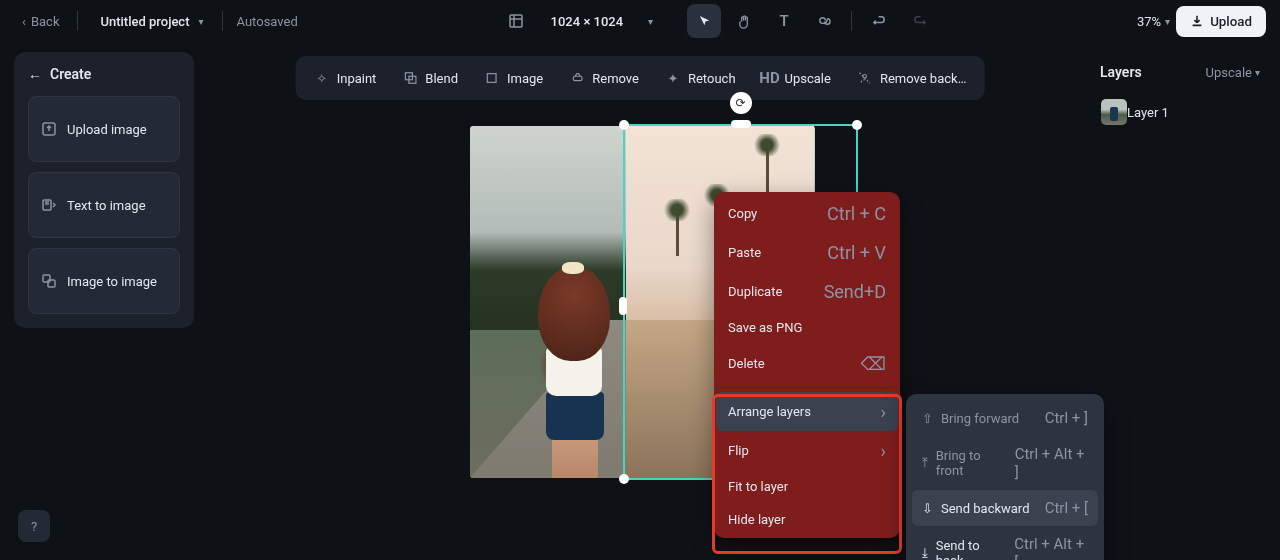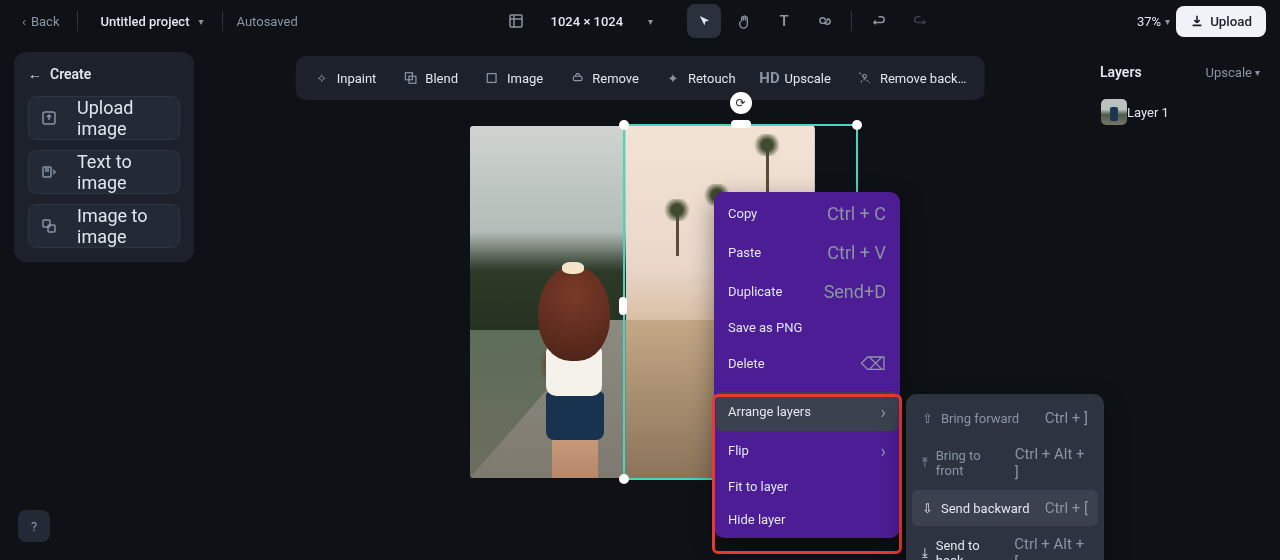--- a/index.html
+++ b/index.html
@@ -73,22 +73,22 @@
     position:absolute;left:14px;top:52px;width:180px;
     background:var(--panel);border-radius:12px;padding:14px;
     display:flex;flex-direction:column;gap:10px;
   }
   .create-row{
     display:flex;align-items:center;gap:8px;color:var(--text);
     font-weight:600;font-size:14px;padding-bottom:4px;
   }
   .side-btn{
     background:var(--panel-light);border:1px solid var(--border);
-    color:var(--text);padding:0 12px;border-radius:8px;cursor:pointer;
-    display:flex;align-items:center;gap:20px;font-size:18px;text-align:left;
+    color:var(--text);padding:24px 12px;border-radius:8px;cursor:pointer;
+    display:flex;align-items:center;gap:10px;font-size:13px;text-align:left;
   }
 
   
   .tool-strip{
     position:absolute;top:56px;left:50%;transform:translateX(-50%);
     background:var(--panel);border-radius:10px;padding:6px;
     display:flex;gap:2px;
   }
   .strip-btn{
     background:transparent;border:none;color:var(--text);
@@ -153,21 +153,21 @@
   .sel .h.tm{left:50%;top:-6px;margin-left:-10px;width:20px;height:8px;border-radius:4px;}
   .rot-btn{
     position:absolute;left:50%;top:-34px;margin-left:-11px;
     width:22px;height:22px;background:#fff;border-radius:50%;
     display:flex;align-items:center;justify-content:center;font-size:12px;color:#333;
   }
 
   
   .ctx{
     position:absolute;left:714px;top:192px;width:186px;
-    background:#4c1d95;border-radius:10px;padding:2px;
+    background:#7f1d1d;border-radius:10px;padding:2px;
     box-shadow:0 8px 24px rgba(0,0,0,.4);
   }
   .ctx .row{
     display:flex;align-items:center;justify-content:space-between;
     padding:9px 12px;border-radius:6px;cursor:pointer;font-size:13px;
   }
   .ctx .row:hover,.ctx .row.hover{background:#3a4250;}
   .ctx .sc{color:var(--text-dim);font-size:18px;}
   .ctx .sep{height:1px;background:var(--border);margin:4px 0;}
   .ctx-callout{

